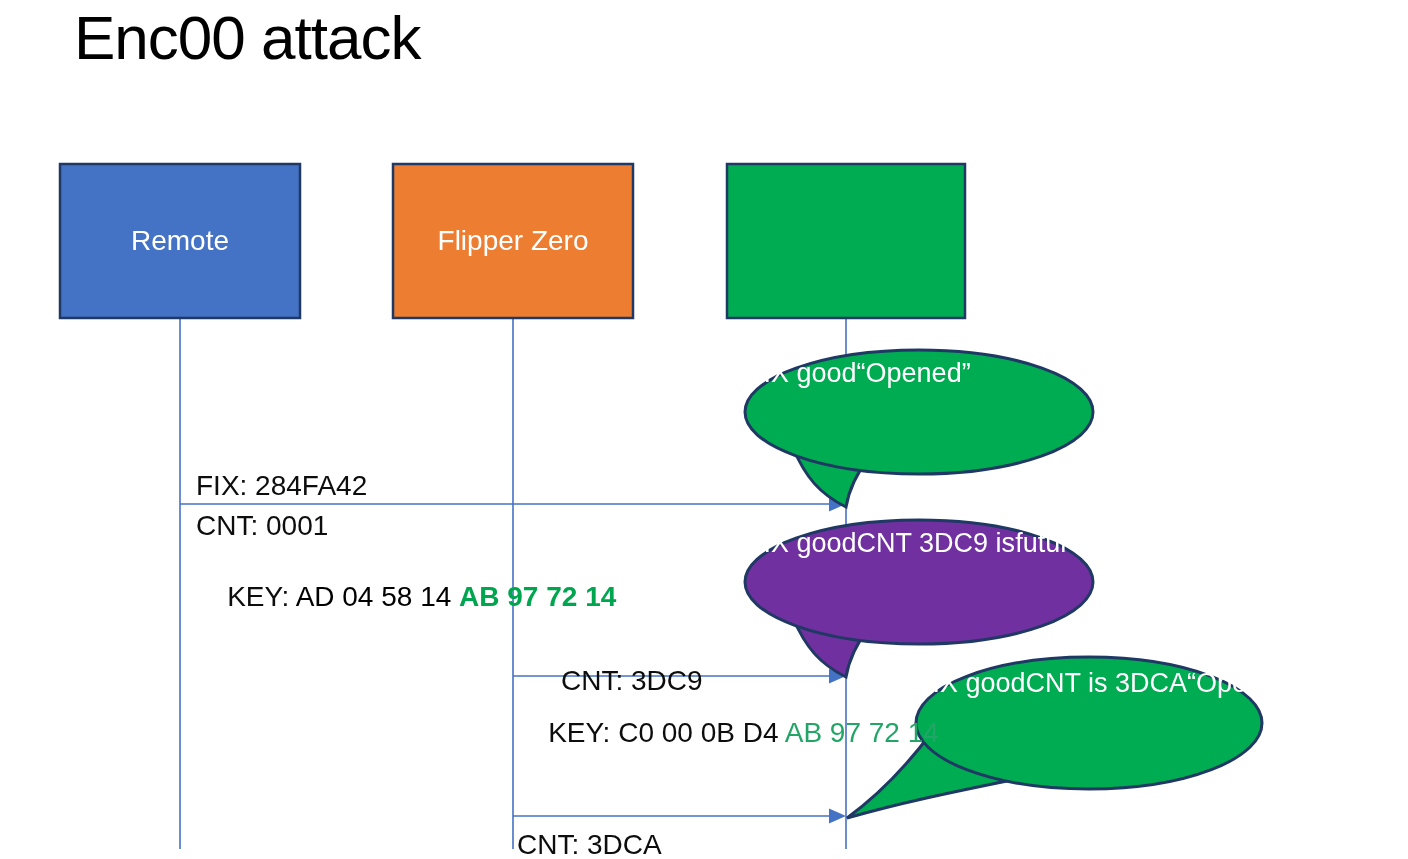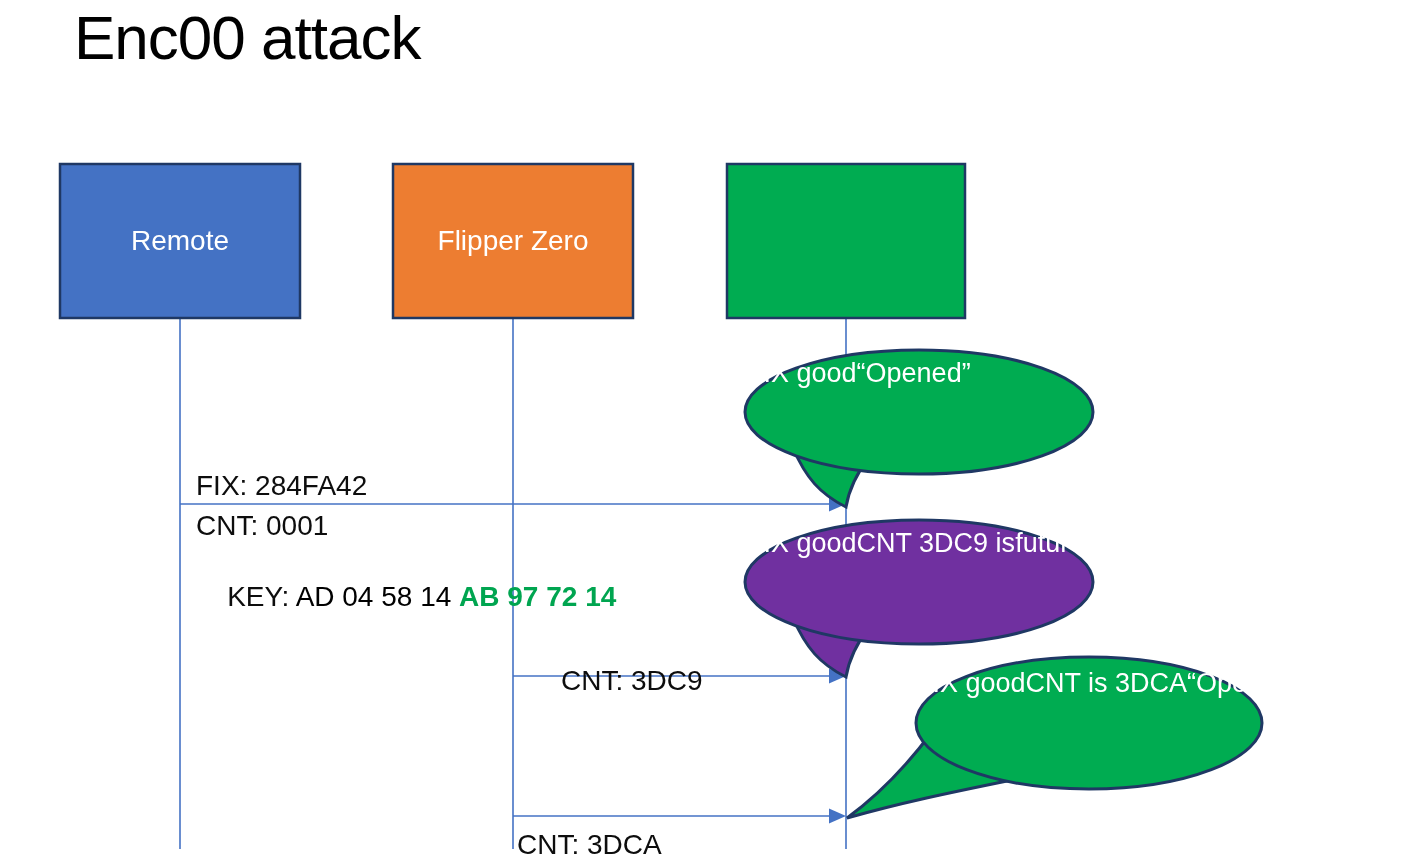--- a/index.html
+++ b/index.html
@@ -106,20 +106,23 @@
   <div class="actor-label" style="left:60px;  width:240px;">Remote</div>
   <div class="actor-label" style="left:393px; width:240px;border-radius:18px;">Flipper Zero</div>
 
   <div class="msg" style="left:196px; top:469px;">FIX: 284FA42</div>
   <div class="msg" style="left:196px; top:509px;">CNT: 0001</div>
   <div class="msg" style="left:196px; top:546px;">
     <span>KEY: </span><span class="key-red">AD 04 58 14 </span><span class="key-green-bold">AB 97 72 14</span>
   </div>
 
   <div class="msg" style="left:517px; top:664px;margin-left:44px;">CNT: 3DC9</div>
+  <div class="msg" style="left:517px; top:682px;">
+    <span>KEY: </span><span>C0 00 0B D4 </span><span class="key-green">AB 97 72 14</span>
+  </div>
 
   <div class="msg" style="left:517px; top:780px;margin-top:48px;">CNT: 3DCA</div>
   <div class="msg" style="left:517px; top:822px;">
     <span>KEY: </span><span>C0 02 8A 33 </span><span class="key-green">AB 97 72 14</span>
   </div>
 
   <div class="callout-text" style="left:747px; top:353px; width:344px;">
     <div>FIX good</div>
     <div>“Opened”</div>
   </div>

